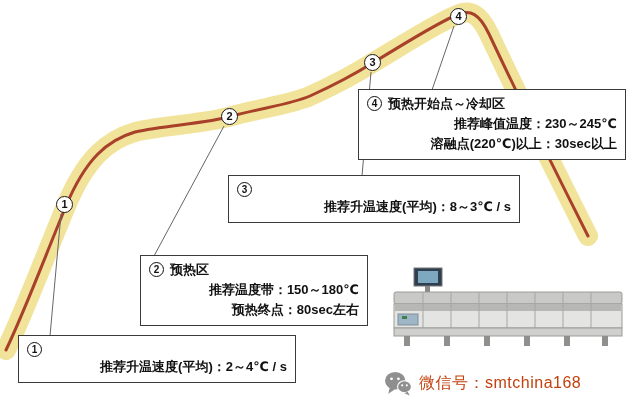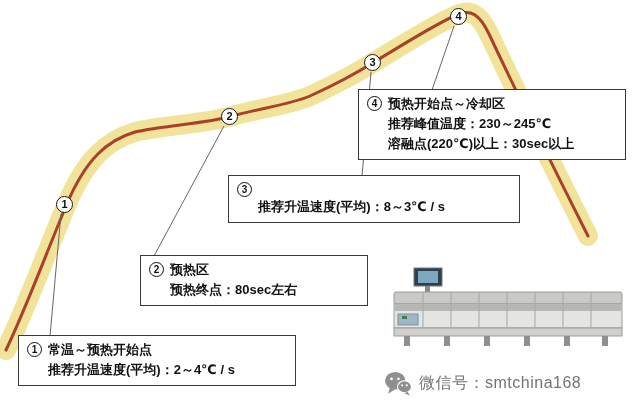--- a/index.html
+++ b/index.html
@@ -23,31 +23,31 @@
     position:absolute;z-index:2;background:#fff;border:1px solid #3a3a3a;
     padding:4px 8px 5px 8px;font-size:13px;font-weight:600;line-height:1.55;
     box-sizing:border-box;
   }
   .callout .row{display:flex;align-items:flex-start;}
   .cnum{
     display:inline-flex;flex:0 0 15px;width:15px;height:15px;box-sizing:border-box;
     border:1.3px solid #111;border-radius:50%;align-items:center;justify-content:center;
     font-size:10px;font-weight:700;margin-right:6px;margin-top:2px;line-height:1;
   }
-  .indent{margin-left:21px;}
+  .indent{margin-left:21px;text-align:right;}
   #callout-4{left:358px;top:89px;width:268px;}
   #callout-3{left:228px;top:175px;width:292px;}
   #callout-2{left:140px;top:255px;width:228px;}
   #callout-1{left:18px;top:335px;width:278px;}
   #machine{position:absolute;left:388px;top:264px;z-index:1;}
   #footer{
     position:absolute;left:384px;top:371px;z-index:2;
     display:flex;align-items:center;gap:7px;
   }
-  #footer .wechat-text{font-size:16px;color:#737373;font-weight:400;letter-spacing:.5px;}
+  #footer .wechat-text{font-size:16px;color:#c2410c;font-weight:400;letter-spacing:.5px;}
 </style>
 </head>
 <body>
 
 <div id="stage">
 
   <svg id="curve-svg" width="640" height="412" viewBox="0 0 640 412">
     <path d="M 6 350 C 26 308, 46 254, 66 206 C 86 158, 108 140, 135 132
              C 165 125, 205 124, 232 116 C 262 108, 292 104, 310 96
              C 332 86, 352 76, 374 62 C 398 48, 438 22, 459 14
@@ -81,27 +81,27 @@
       <span class="cnum">3</span>
     </div>
     <div class="indent">推荐升温速度(平均)：8～3℃ / s</div>
   </div>
 
   <div id="callout-2" class="callout">
     <div class="row">
       <span class="cnum">2</span>
       <span>预热区</span>
     </div>
+    <div class="indent">推荐温度带：150～180℃</div>
     <div class="indent">预热终点：80sec左右</div>
   </div>
 
   <div id="callout-1" class="callout">
     <div class="row">
       <span class="cnum">1</span>
-      <span>常温～预热开始点</span>
     </div>
     <div class="indent">推荐升温速度(平均)：2～4℃ / s</div>
   </div>
 
   <div id="machine">
     <svg width="240" height="84" viewBox="0 0 240 84">
       <rect x="26" y="4" width="28" height="18" fill="#2e4050" stroke="#777"></rect>
       <rect x="30" y="7" width="20" height="12" fill="#7da8c0"></rect>
       <rect x="37" y="22" width="5" height="8" fill="#888"></rect>
       <rect x="6" y="28" width="228" height="12" rx="2" fill="#c9c9c7" stroke="#9b9b99"></rect>

